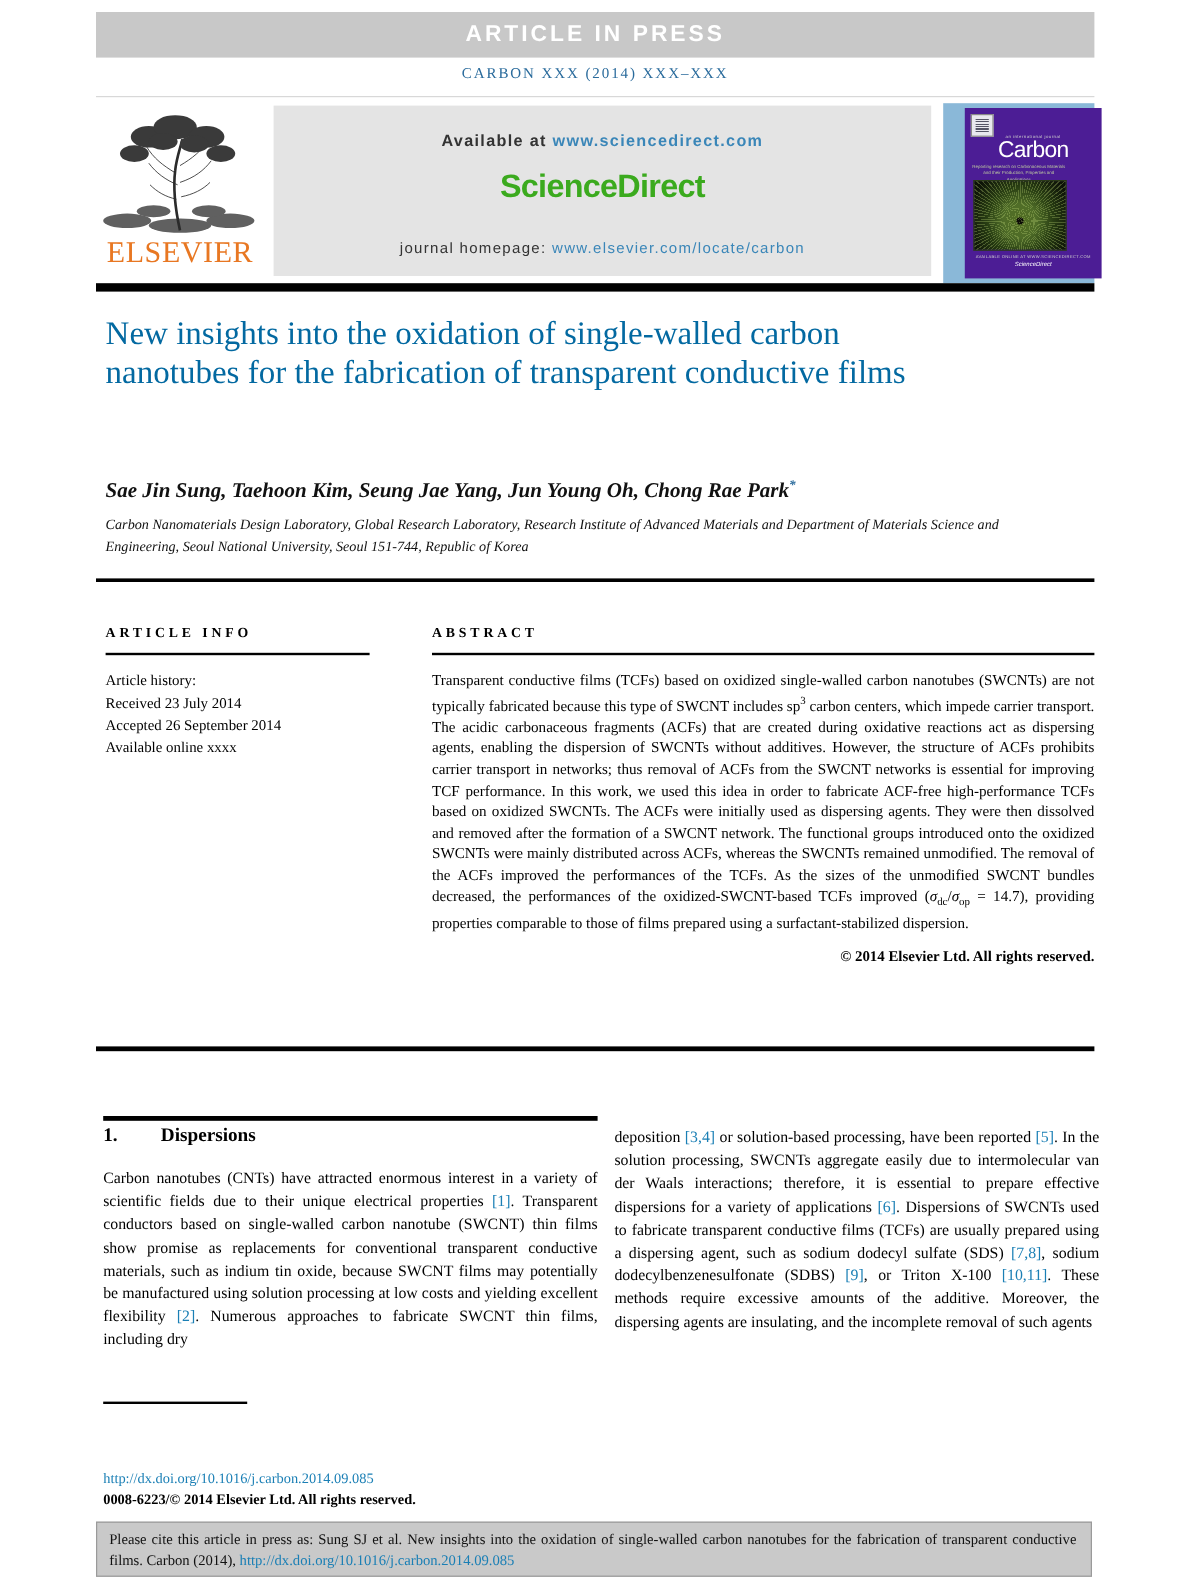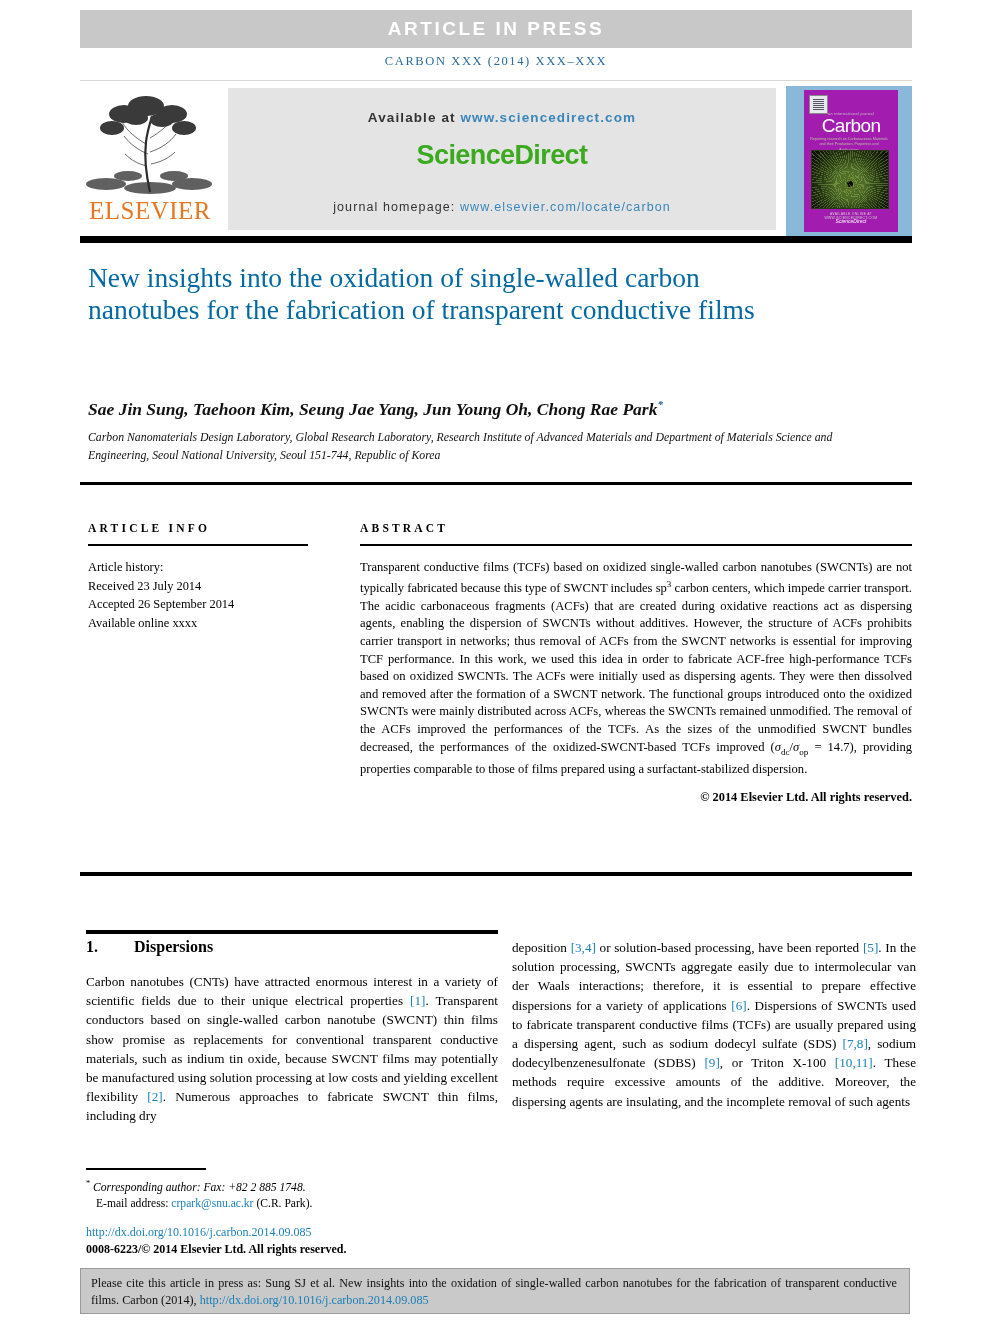--- a/index.html
+++ b/index.html
@@ -66,22 +66,22 @@
     position:absolute;left:0;top:112px;width:100%;text-align:center;
     font-family:"Liberation Sans",sans-serif;font-size:12.5px;letter-spacing:1.1px;color:#333;
   }
   .sd-home .url{color:#3a86b8;}
 
   .cover-wrap{
     position:absolute;left:706px;top:0px;width:126px;height:150px;
     background:#8ab8d8;
   }
   .cover-inner{
-    position:absolute;left:18px;top:4px;width:94px;height:142px;
-    background:#a21caf;overflow:hidden;
+    position:absolute;left:18px;top:4px;width:114px;height:142px;
+    background:#4c1d95;overflow:hidden;
   }
   .cover-badge{
     position:absolute;left:5px;top:5px;width:17px;height:17px;
     background:#e8e8ee;border:1px solid #888;
   }
   .cover-badge:after{
     content:"";position:absolute;left:3px;top:3px;width:11px;height:11px;
     background:repeating-linear-gradient(0deg,#556,#556 1px,#e8e8ee 1px,#e8e8ee 2px);
   }
   .cover-sub{
@@ -316,29 +316,20 @@
   <div class="col-rule"></div>
   <div class="intro-head">
     <span class="num">1.</span><span>Dispersions</span>
   </div>
 
   <div class="col-left"><span>Carbon nanotubes (CNTs) have attracted enormous interest in a variety of scientific fields due to their unique electrical properties </span><span class="cite">[1]</span><span>. Transparent conductors based on single-walled carbon nanotube (SWCNT) thin films show promise as replacements for conventional transparent conductive materials, such as indium tin oxide, because SWCNT films may potentially be manufactured using solution processing at low costs and yielding excellent flexibility </span><span class="cite">[2]</span><span>. Numerous approaches to fabricate SWCNT thin films, including dry</span></div>
 
   <div class="col-right"><span>deposition </span><span class="cite">[3,4]</span><span> or solution-based processing, have been reported </span><span class="cite">[5]</span><span>. In the solution processing, SWCNTs aggregate easily due to intermolecular van der Waals interactions; therefore, it is essential to prepare effective dispersions for a variety of applications </span><span class="cite">[6]</span><span>. Dispersions of SWCNTs used to fabricate transparent conductive films (TCFs) are usually prepared using a dispersing agent, such as sodium dodecyl sulfate (SDS) </span><span class="cite">[7,8]</span><span>, sodium dodecylbenzenesulfonate (SDBS) </span><span class="cite">[9]</span><span>, or Triton X-100 </span><span class="cite">[10,11]</span><span>. These methods require excessive amounts of the additive. Moreover, the dispersing agents are insulating, and the incomplete removal of such agents</span></div>
 
   <div class="fn-rule"></div>
-  <div class="footnote">
-    <div>
-      <sup>*</sup>
-      <span class="corr">Corresponding author: Fax: +82 2 885 1748.</span>
-    </div>
-    <div style="padding-left:10px;">
-      <span>E-mail address: </span><span class="link">crpark@snu.ac.kr</span><span> (C.R. Park).</span>
-    </div>
-  </div>
   <div class="doi-line">http://dx.doi.org/10.1016/j.carbon.2014.09.085</div>
   <div class="issn-line">0008-6223/© 2014 Elsevier Ltd. All rights reserved.</div>
 
   <div class="cite-box">
     <div class="cite-text"><span>Please cite this article in press as: Sung SJ et al. New insights into the oxidation of single-walled carbon nanotubes for the fabrication of transparent conductive films. Carbon (2014), </span><span class="link">http://dx.doi.org/10.1016/j.carbon.2014.09.085</span></div>
   </div>
 
 </div>
 
 </body></html>

